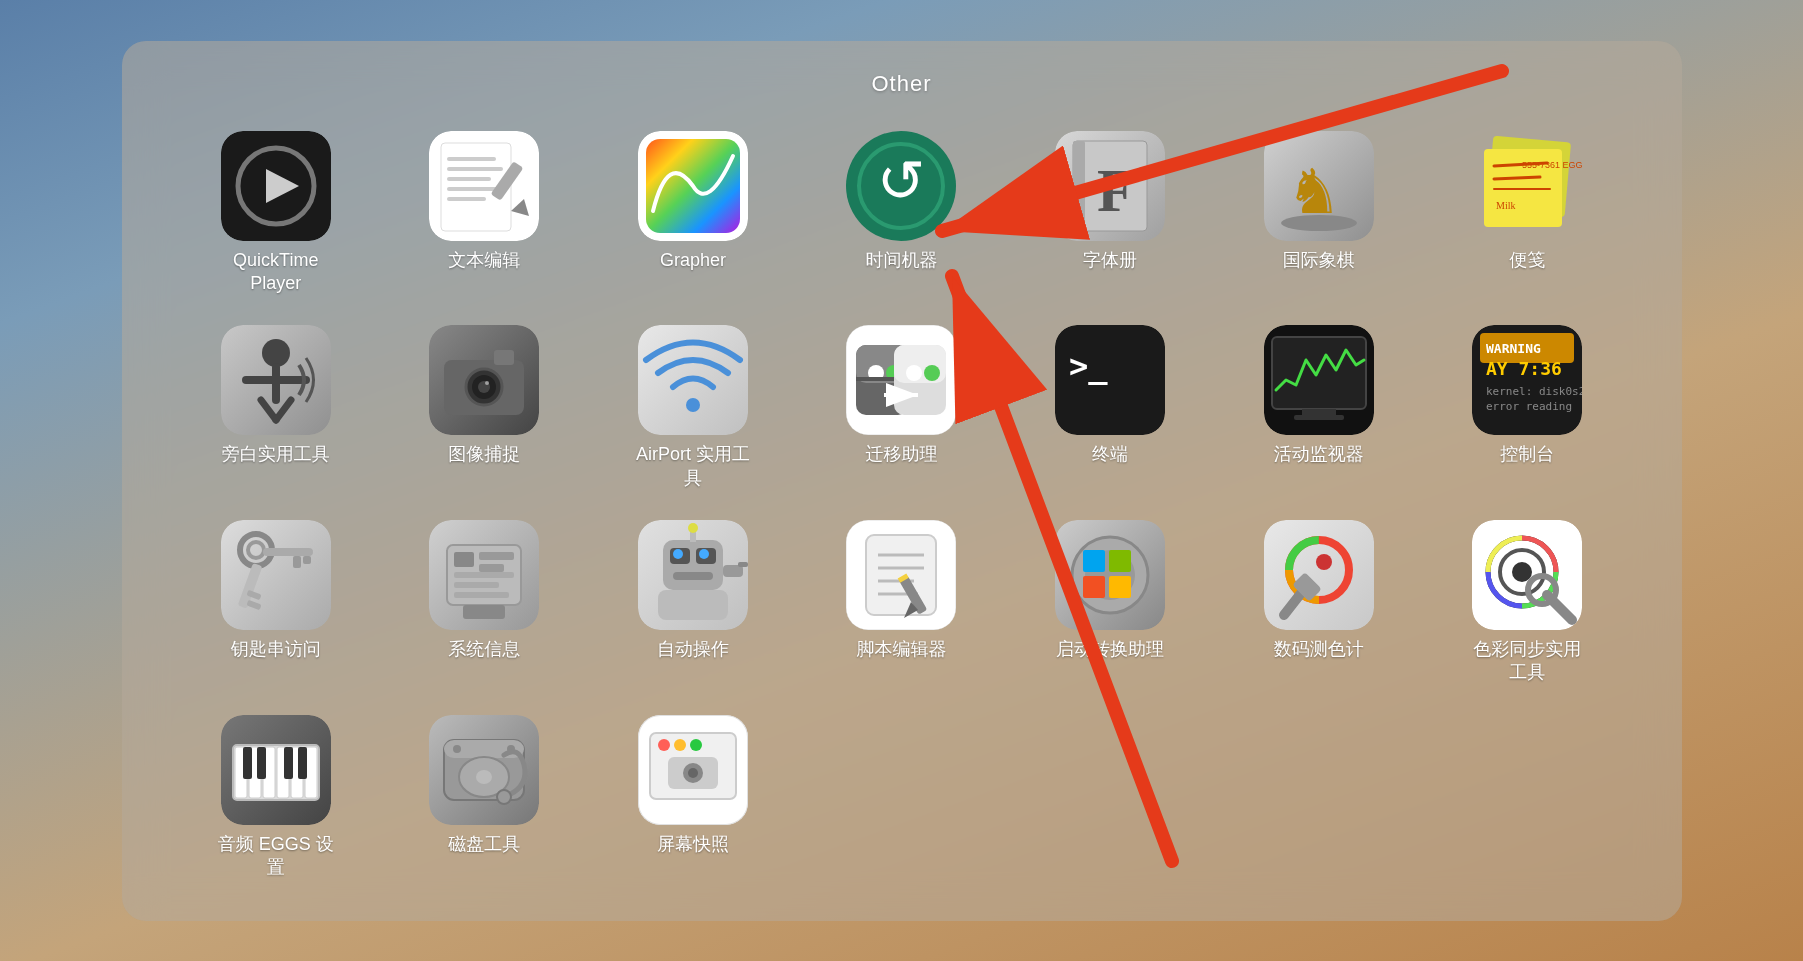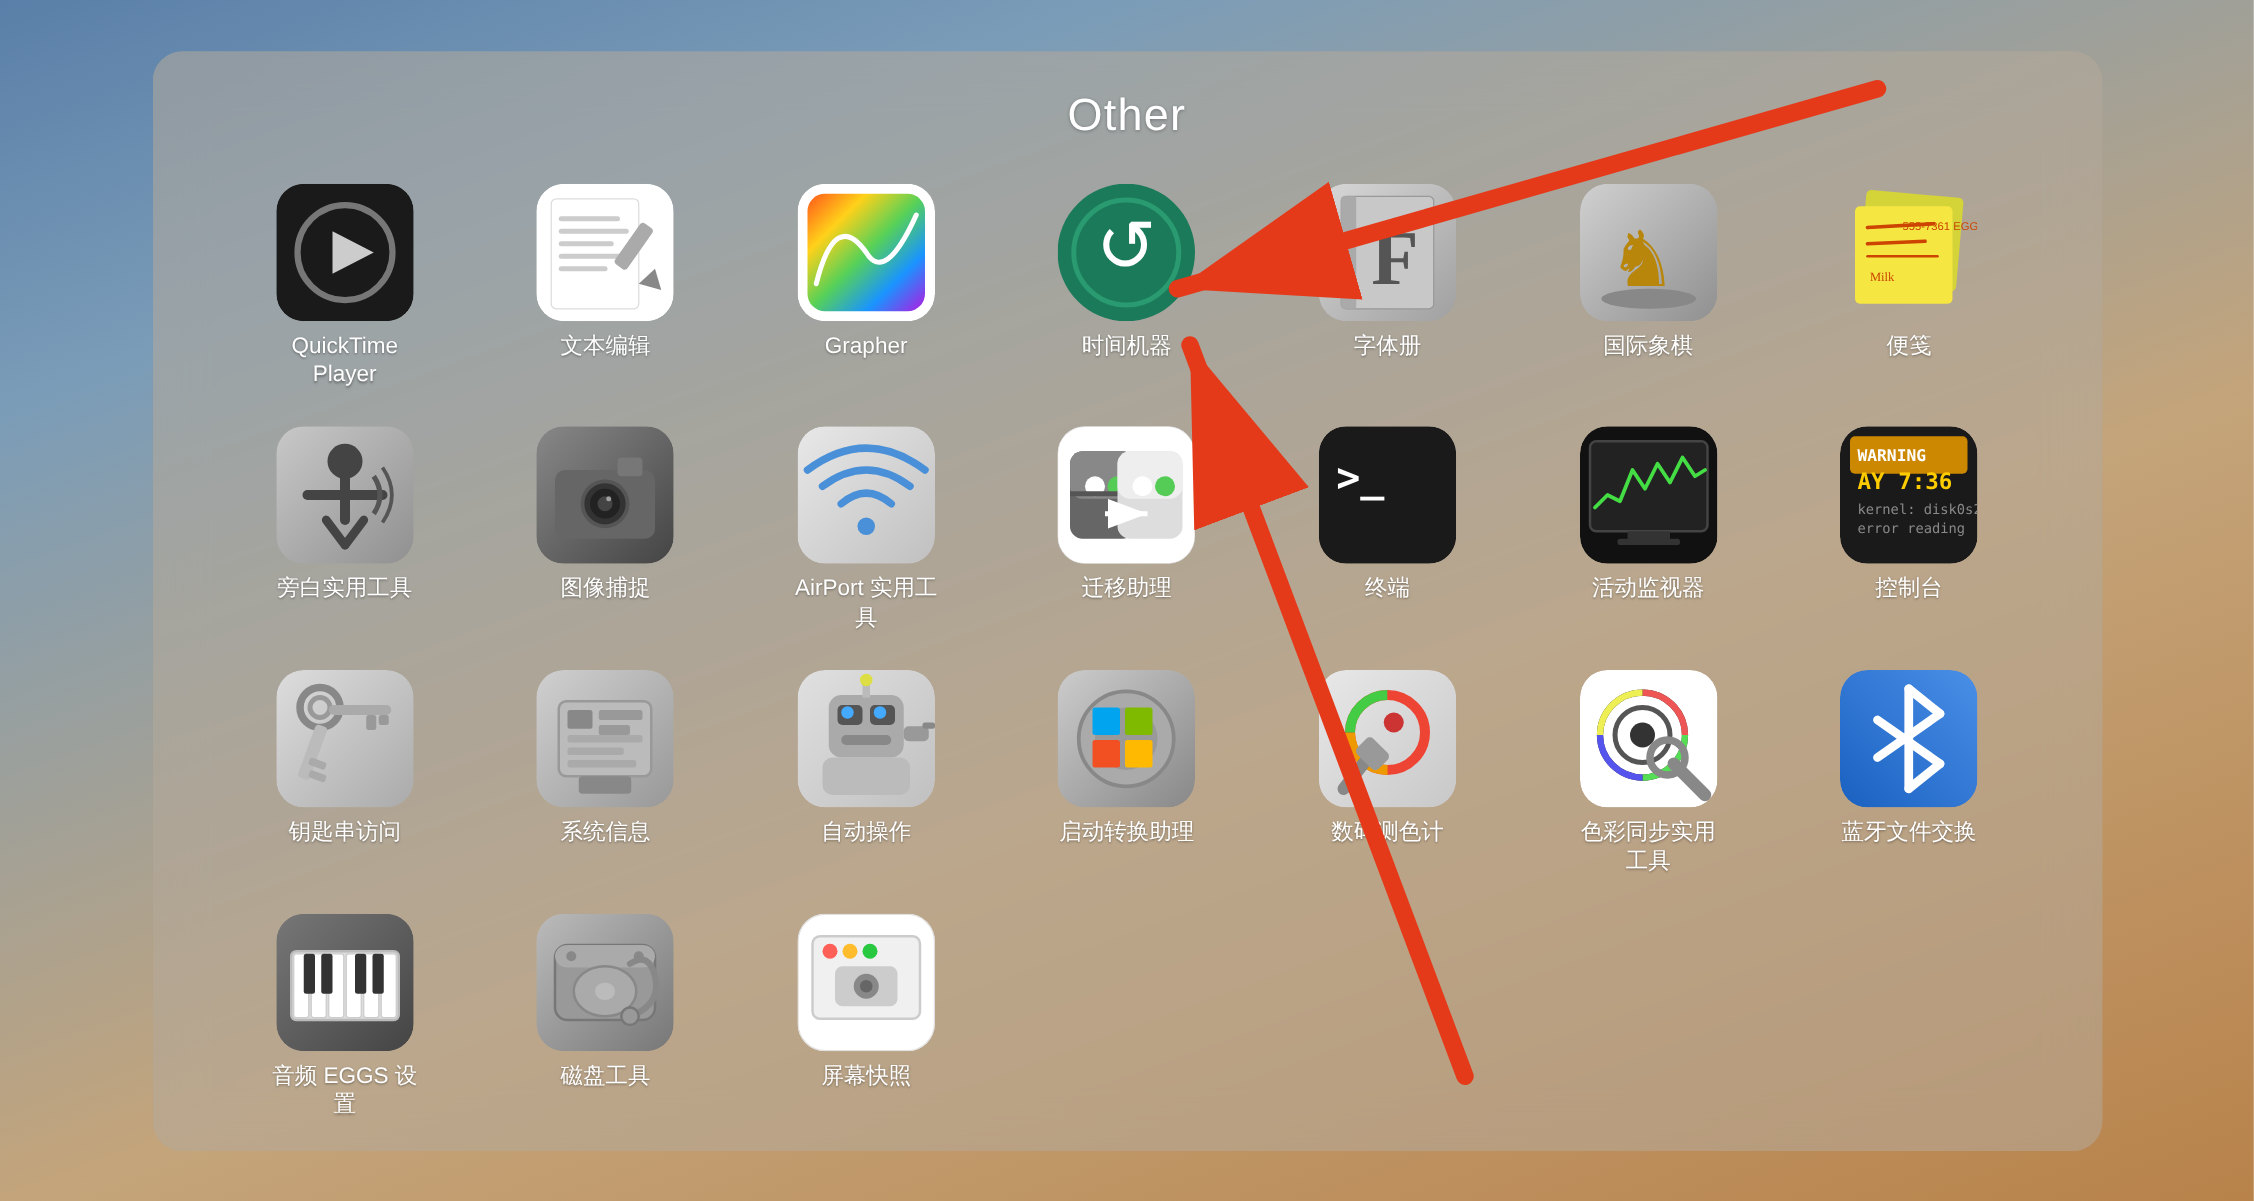--- a/index.html
+++ b/index.html
@@ -20,21 +20,21 @@
       background: rgba(180, 170, 155, 0.55);
       border-radius: 24px;
       padding: 30px 40px;
       backdrop-filter: blur(20px);
       position: relative;
     }
 
     .folder-title {
       text-align: center;
       color: white;
-      font-size: 36px;
+      font-size: 22px;
       font-weight: 300;
       margin-bottom: 24px;
       text-shadow: 0 1px 3px rgba(0,0,0,0.3);
       letter-spacing: 1px;
     }
 
     .apps-grid {
       display: grid;
       grid-template-columns: repeat(7, 1fr);
       grid-template-rows: repeat(4, auto);
@@ -424,20 +424,39 @@
 
           <rect x="20" y="70" width="70" height="30" rx="8" fill="#bbb"></rect>
 
           <rect x="85" y="45" width="20" height="12" rx="4" fill="#999"></rect>
           <rect x="100" y="42" width="10" height="5" rx="2" fill="#888"></rect>
         </svg>
       </div>
       <div class="app-label">自动操作</div>
     </div>
 
+    <div class="app-item">
+      <div class="icon-svg">
+        <svg width="110" height="110" viewBox="0 0 110 110">
+          <rect width="110" height="110" rx="22" fill="white" stroke="#ddd" stroke-width="1"></rect>
+
+          <rect x="20" y="15" width="70" height="80" rx="8" fill="#f0f0f0" stroke="#ccc" stroke-width="2"></rect>
+
+          <line x1="32" y1="35" x2="78" y2="35" stroke="#bbb" stroke-width="3"></line>
+          <line x1="32" y1="48" x2="78" y2="48" stroke="#bbb" stroke-width="3"></line>
+          <line x1="32" y1="61" x2="68" y2="61" stroke="#bbb" stroke-width="3"></line>
+          <line x1="32" y1="74" x2="72" y2="74" stroke="#bbb" stroke-width="3"></line>
+
+          <rect x="62" y="55" width="10" height="40" rx="3" fill="#888" transform="rotate(-30 67 75)"></rect>
+          <polygon points="72,90 58,98 65,82" fill="#666"></polygon>
+          <rect x="62" y="53" width="10" height="5" fill="#f4d03f" transform="rotate(-30 67 75)"></rect>
+        </svg>
+      </div>
+      <div class="app-label">脚本编辑器</div>
+    </div>
 
     <div class="app-item">
       <div class="icon-svg">
         <svg width="110" height="110" viewBox="0 0 110 110">
           <rect width="110" height="110" rx="22" fill="url(#bcgrad)"></rect>
           <defs>
             <linearGradient id="bcgrad" x1="0%" y1="0%" x2="100%" y2="100%">
               <stop offset="0%" stop-color="#ccc"></stop>
               <stop offset="100%" stop-color="#888"></stop>
             </linearGradient>
@@ -492,40 +511,20 @@
           <path d="M 50 86 A 34 34 0 0 1 16 52" stroke="#55e" stroke-width="5" fill="none"></path>
           <path d="M 16 52 A 34 34 0 0 1 50 18" stroke="#ee5" stroke-width="5" fill="none"></path>
 
           <line x1="75" y1="75" x2="100" y2="100" stroke="#888" stroke-width="10" stroke-linecap="round"></line>
           <circle cx="70" cy="70" r="14" fill="none" stroke="#888" stroke-width="6"></circle>
         </svg>
       </div>
       <div class="app-label">色彩同步实用工具</div>
     </div>
 
-    <div class="app-item">
-      <div class="icon-svg">
-        <svg width="110" height="110" viewBox="0 0 110 110">
-          <rect width="110" height="110" rx="22" fill="url(#btgrad)"></rect>
-          <defs>
-            <linearGradient id="btgrad" x1="0%" y1="100%" x2="100%" y2="0%">
-              <stop offset="0%" stop-color="#1a60c0"></stop>
-              <stop offset="100%" stop-color="#4a90e8"></stop>
-            </linearGradient>
-          </defs>
-
-          <line x1="55" y1="15" x2="55" y2="95" stroke="white" stroke-width="7" stroke-linecap="round"></line>
-          <line x1="55" y1="15" x2="80" y2="35" stroke="white" stroke-width="7" stroke-linecap="round"></line>
-          <line x1="80" y1="35" x2="30" y2="70" stroke="white" stroke-width="7" stroke-linecap="round"></line>
-          <line x1="55" y1="95" x2="80" y2="75" stroke="white" stroke-width="7" stroke-linecap="round"></line>
-          <line x1="80" y1="75" x2="30" y2="40" stroke="white" stroke-width="7" stroke-linecap="round"></line>
-        </svg>
-      </div>
-      <div class="app-label">蓝牙文件交换</div>
-    </div>
 
     <div class="app-item">
       <div class="icon-svg">
         <svg width="110" height="110" viewBox="0 0 110 110">
           <rect width="110" height="110" rx="22" fill="url(#midi-grad)"></rect>
           <defs>
             <linearGradient id="midi-grad" x1="0%" y1="0%" x2="100%" y2="100%">
               <stop offset="0%" stop-color="#777"></stop>
               <stop offset="100%" stop-color="#444"></stop>
             </linearGradient>

